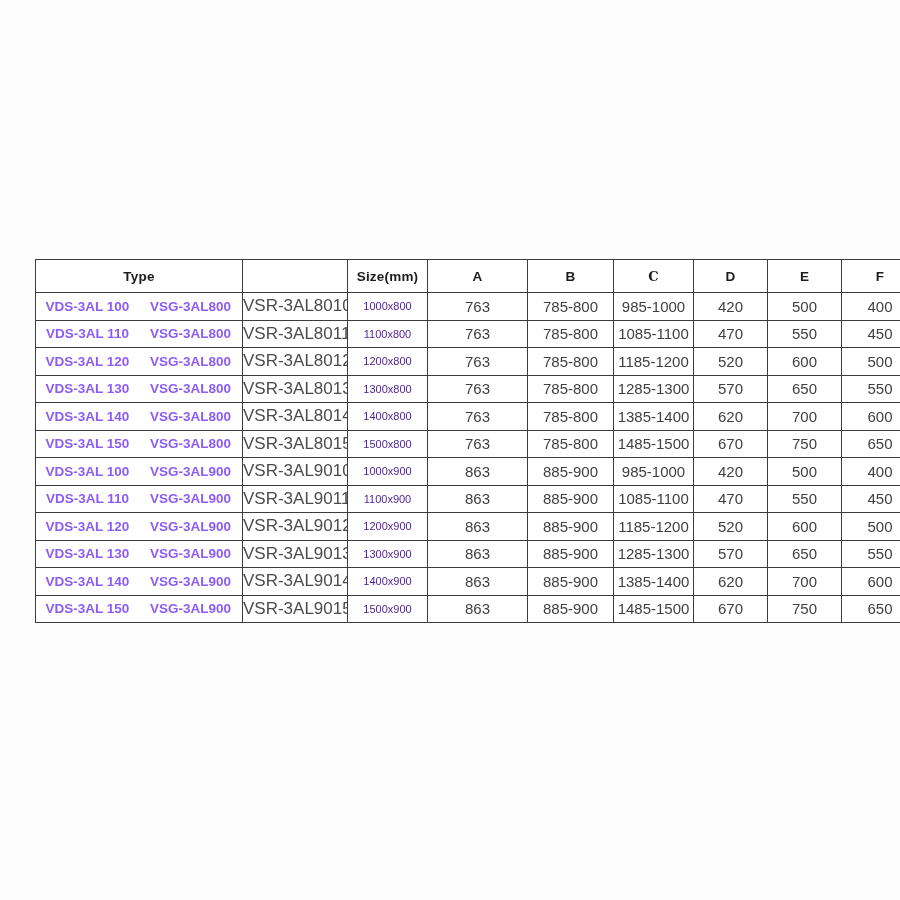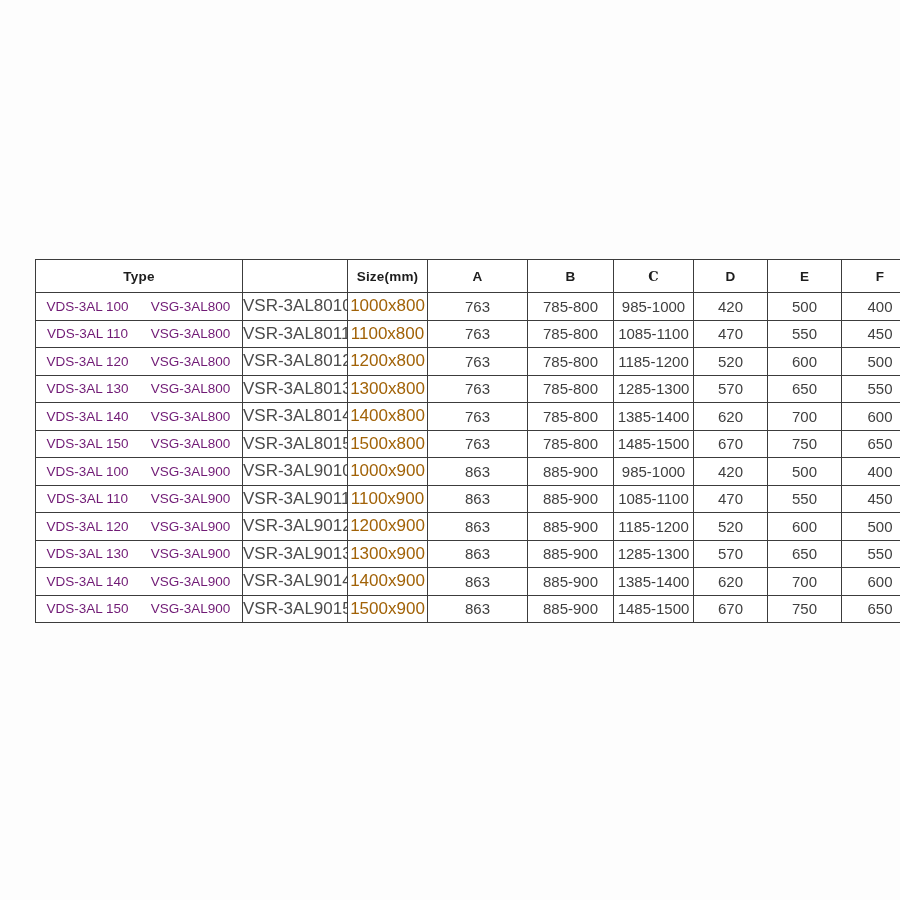--- a/index.html
+++ b/index.html
@@ -48,39 +48,39 @@
     font-size: 13.5px;
     font-weight: bold;
     color: #1d1d1d;
     letter-spacing: 0.2px;
   }
   th.hdr-c {
     font-family: "DejaVu Serif", serif; 
     font-size: 13px;
   }
   td.type-cell {
-    font-weight: normal;
+    font-weight: bold;
     font-size: 13.5px;
-    color: #701a75;
+    color: #8b5cf6;
   }
   td.type-cell .type-pair {
     display: flex;
     width: 100%;
   }
   td.type-cell .type-pair span {
     flex: 1 1 50%;
     text-align: center;
   }
   td.code-cell {
     font-size: 17px;
     color: #4b4b4b;
   }
   td.size-cell {
-    font-size: 17px;
-    color: #a16207;
+    font-size: 11px;
+    color: #4c1d95;
   }
   td.num-cell {
     font-size: 15px;
     color: #3f3f3f;
   }
 </style>
 </head>
 <body>
 
 <div class="page">

